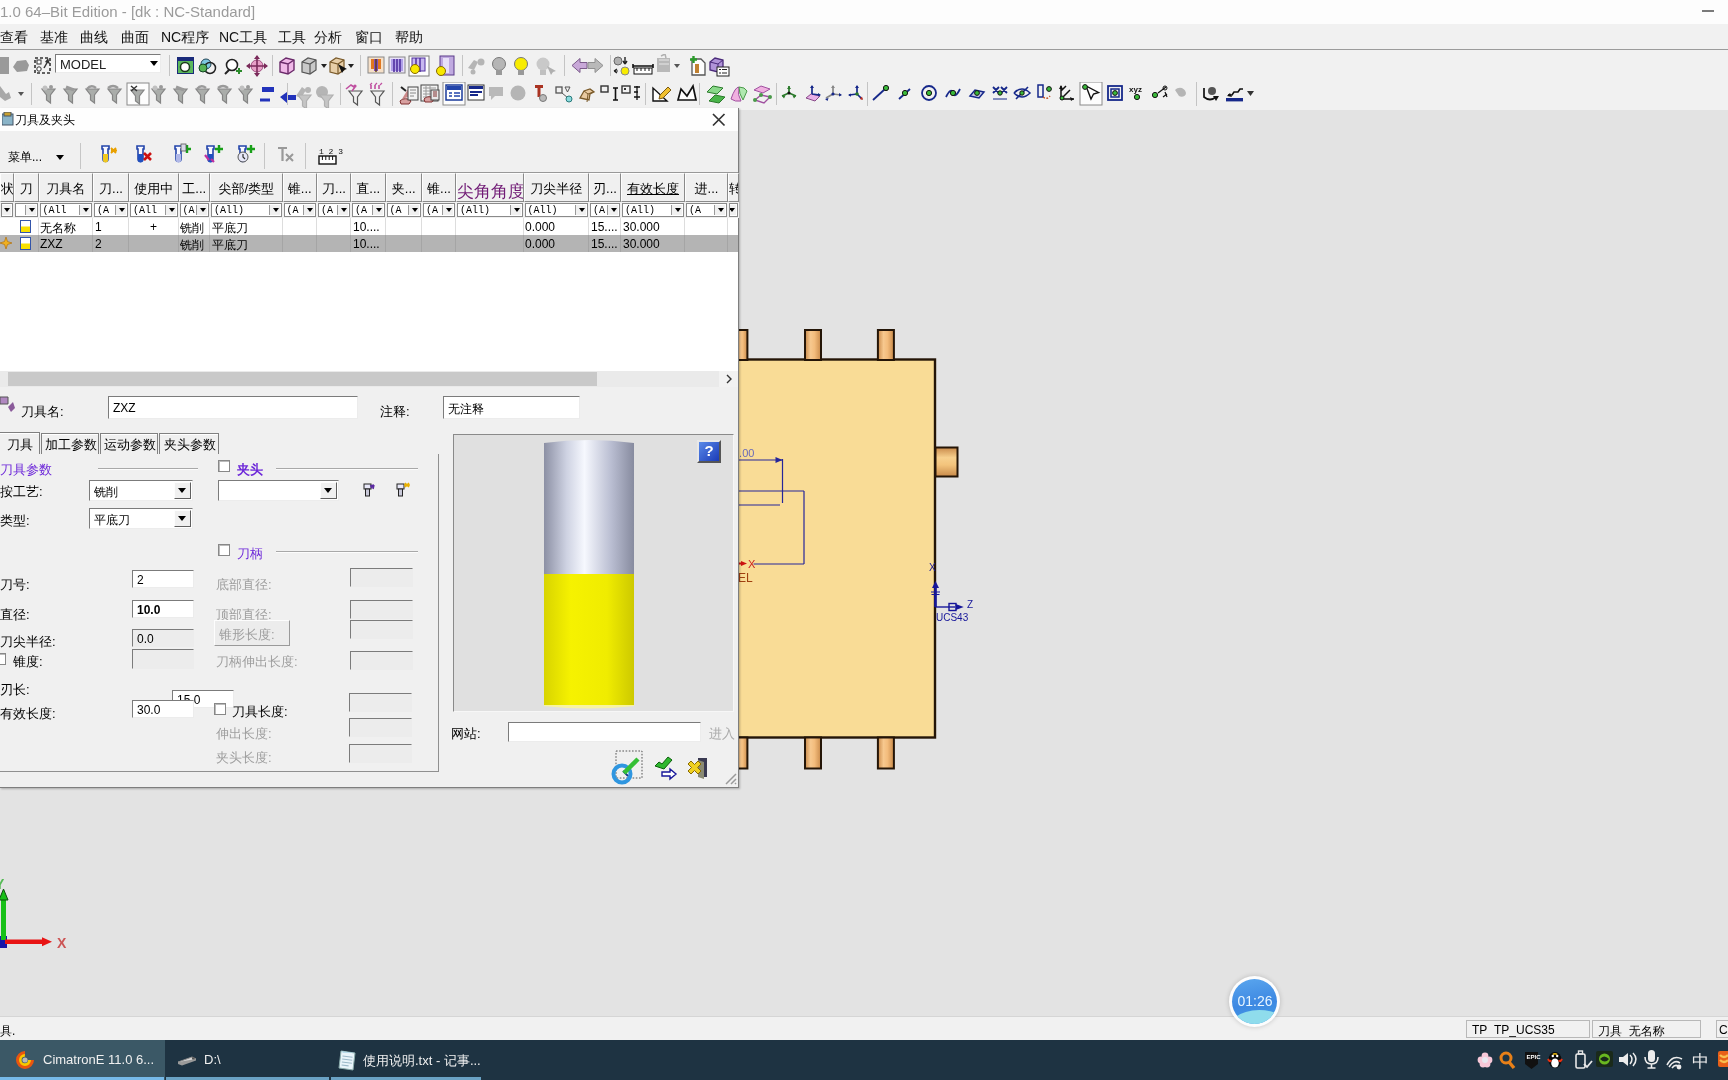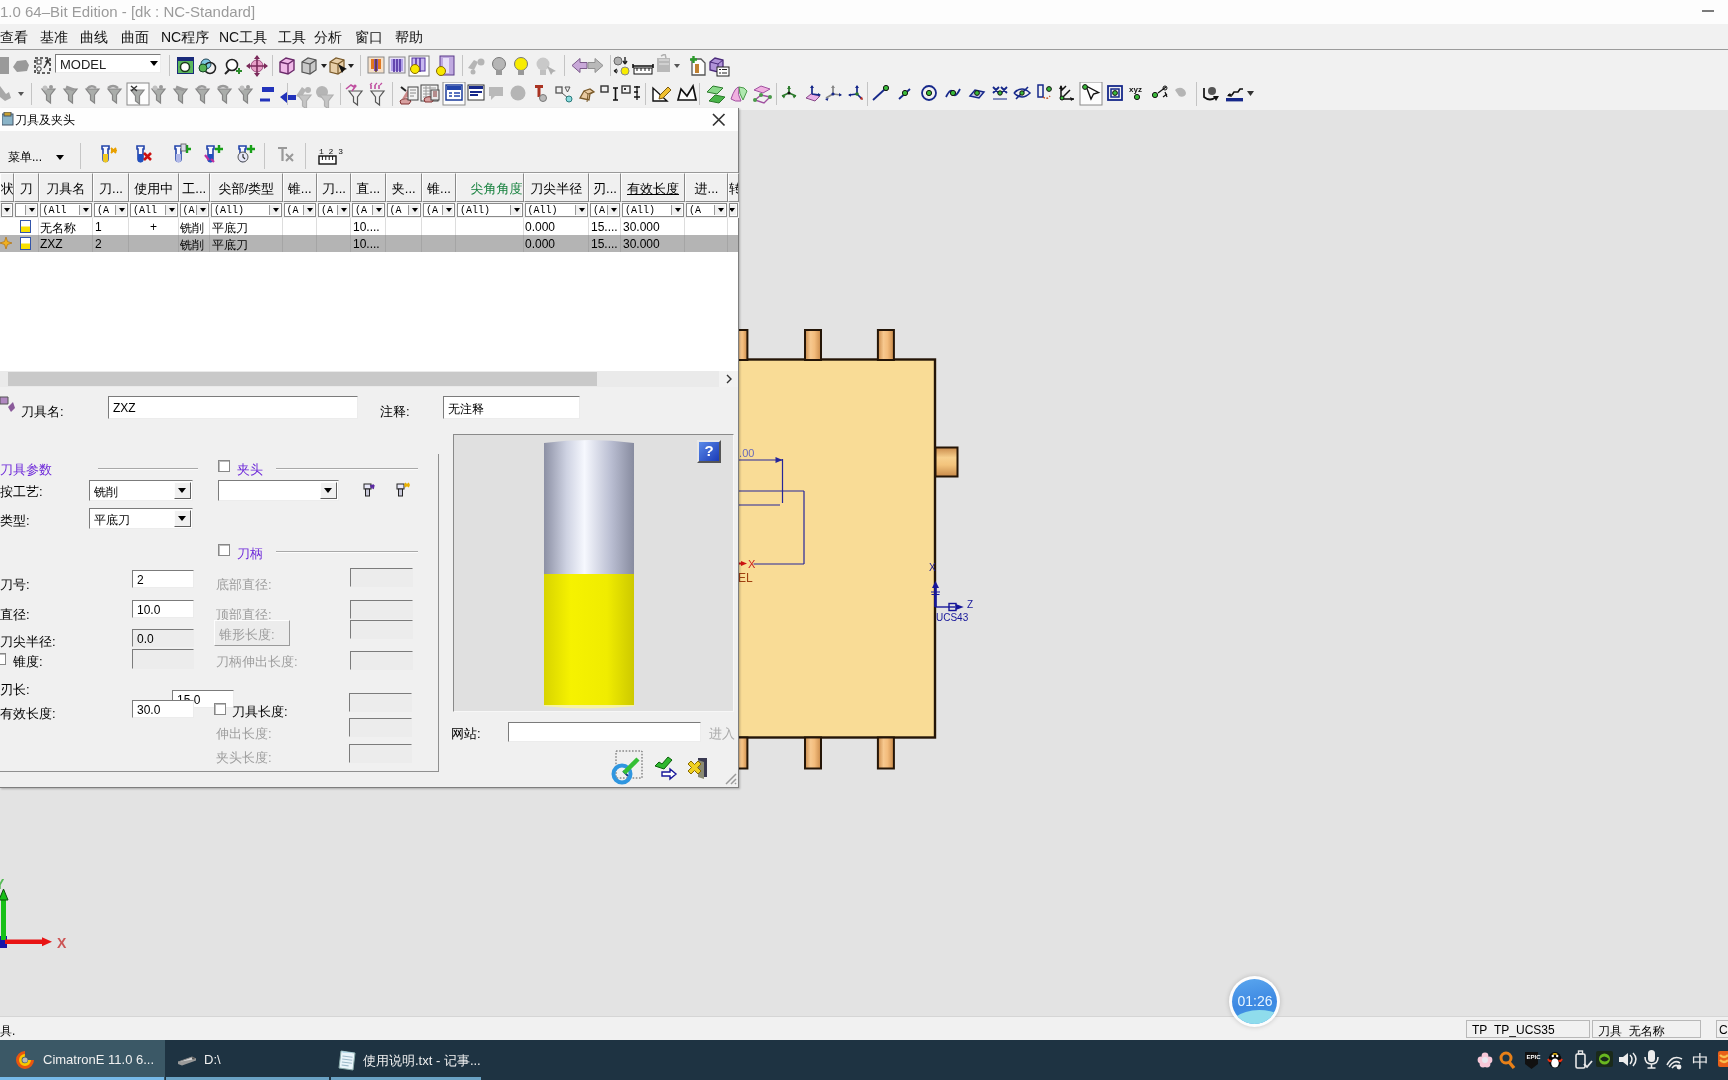--- a/index.html
+++ b/index.html
@@ -528,21 +528,21 @@
 <div class="abs" style="left:351px;top:0;width:34.5px;height:29px;background:#f0f0f0;border:1px solid;border-color:#fdfdfd #8a8a8a #8a8a8a #fdfdfd;">
         <div style="text-align:center;margin-top:6px;font-size:13px;color:#000;overflow:hidden;white-space:nowrap;">直...</div>
       </div>
 <div class="abs" style="left:385.5px;top:0;width:36.5px;height:29px;background:#f0f0f0;border:1px solid;border-color:#fdfdfd #8a8a8a #8a8a8a #fdfdfd;">
         <div style="text-align:center;margin-top:6px;font-size:13px;color:#000;overflow:hidden;white-space:nowrap;">夹...</div>
       </div>
 <div class="abs" style="left:422px;top:0;width:34px;height:29px;background:#f0f0f0;border:1px solid;border-color:#fdfdfd #8a8a8a #8a8a8a #fdfdfd;">
         <div style="text-align:center;margin-top:6px;font-size:13px;color:#000;overflow:hidden;white-space:nowrap;">锥...</div>
       </div>
 <div class="abs" style="left:456px;top:0;width:67.5px;height:29px;background:#f0f0f0;border:1px solid;border-color:#fdfdfd #8a8a8a #8a8a8a #fdfdfd;">
-        <div style="text-align:right;margin-top:6px;font-size:13px;color:#15803d;overflow:hidden;white-space:nowrap;">尖角角度</div>
+        <div style="text-align:right;margin-top:6px;font-size:17px;color:#701a75;overflow:hidden;white-space:nowrap;">尖角角度</div>
       </div>
 <div class="abs" style="left:523.5px;top:0;width:65.5px;height:29px;background:#f0f0f0;border:1px solid;border-color:#fdfdfd #8a8a8a #8a8a8a #fdfdfd;">
         <div style="text-align:center;margin-top:6px;font-size:13px;color:#000;overflow:hidden;white-space:nowrap;">刀尖半径</div>
       </div>
 <div class="abs" style="left:589px;top:0;width:32px;height:29px;background:#f0f0f0;border:1px solid;border-color:#fdfdfd #8a8a8a #8a8a8a #fdfdfd;">
         <div style="text-align:center;margin-top:6px;font-size:13px;color:#000;overflow:hidden;white-space:nowrap;">刃...</div>
       </div>
 <div class="abs" style="left:621px;top:0;width:64px;height:29px;background:#f0f0f0;border:1px solid;border-color:#fdfdfd #8a8a8a #8a8a8a #fdfdfd;text-decoration:underline;">
         <div style="text-align:center;margin-top:6px;font-size:13px;color:#000;overflow:hidden;white-space:nowrap;">有效长度</div>
       </div>
@@ -759,35 +759,49 @@
       </svg>
 <span class="abs lbl" style="left:21px;top:16px;">刀具名:</span>
 <div class="abs sunken" style="left:108px;top:9px;width:250px;height:23px;">
         <span class="abs" style="left:4px;top:4px;font-size:12px;">ZXZ</span>
       </div>
 <span class="abs lbl" style="left:380px;top:16px;">注释:</span>
 <div class="abs sunken" style="left:443px;top:9px;width:137px;height:23px;">
         <span class="abs" style="left:4px;top:4px;font-size:12px;">无注释</span>
       </div>
 </div>
+<div class="abs" style="left:0;top:324px;width:739px;height:22px;">
+<div class="abs" style="left:0;top:0;width:40px;height:22px;background:#f0f0f0;border:1px solid #808080;border-bottom:none;border-left:none;box-shadow:inset 0 1px 0 #fff;">
+        <span class="abs" style="left:7px;top:3px;font-size:13px;">刀具</span>
+      </div>
+<div class="abs" style="left:41px;top:1px;width:58px;height:21px;background:#f0f0f0;border:1px solid #808080;border-bottom:none;box-shadow:inset 0 1px 0 #fff;">
+        <span class="abs" style="left:3px;top:2px;font-size:13px;">加工参数</span>
+      </div>
+<div class="abs" style="left:100px;top:1px;width:58px;height:21px;background:#f0f0f0;border:1px solid #808080;border-bottom:none;box-shadow:inset 0 1px 0 #fff;">
+        <span class="abs" style="left:3px;top:2px;font-size:13px;">运动参数</span>
+      </div>
+<div class="abs" style="left:159px;top:1px;width:60px;height:21px;background:#f0f0f0;border:1px solid #808080;border-bottom:none;box-shadow:inset 0 1px 0 #fff;">
+        <span class="abs" style="left:4px;top:2px;font-size:13px;">夹头参数</span>
+      </div>
+</div>
 <div class="abs" style="left:0;top:346px;width:439px;height:318px;background:#f0f0f0;border-right:1px solid #909090;border-bottom:1px solid #909090;">
 <span class="abs blbl" style="left:0px;top:7px;">刀具参数</span>
 <div class="hl" style="left:98px;top:14px;width:100px;"></div>
 <span class="abs lbl" style="left:0px;top:29px;">按工艺:</span>
 <div class="abs sunken" style="left:89px;top:26px;width:104px;height:21px;">
         <span class="abs" style="left:4px;top:3px;font-size:12px;">铣削</span>
 <span class="combo-btn2"></span>
       </div>
 <span class="abs lbl" style="left:0px;top:58px;">类型:</span>
 <div class="abs sunken" style="left:89px;top:54px;width:104px;height:21px;">
         <span class="abs" style="left:4px;top:3px;font-size:12px;">平底刀</span>
 <span class="combo-btn2"></span>
       </div>
 <span class="cb" style="left:218px;top:6px;"></span>
-      <span class="abs blbl" style="left:237px;top:7px;">夹头</span>
+      <span class="abs blbl" style="left:237px;top:7px;font-weight:bold;">夹头</span>
 <div class="hl" style="left:276px;top:14px;width:142px;"></div>
 <div class="abs sunken" style="left:218px;top:26px;width:121px;height:21px;">
         <span class="combo-btn2"></span>
       </div>
 <svg class="abs" style="left:358px;top:27px" width="56 " height="18">
 <g transform="translate(2,1)">
           <rect x="4" y="2" width="7" height="5" fill="#e8e8f8" stroke="#222"></rect>
           <rect x="5.5" y="7" width="4" height="7" fill="#c8c8d8" stroke="#222"></rect>
           <path d="M14 3 l-3 3 m3 -3 l-1 4 m1 -4 l-4 1" stroke="#5a2aa0" stroke-width="1.5"></path>
         </g>
@@ -801,21 +815,21 @@
       <span class="abs blbl" style="left:237px;top:91px;">刀柄</span>
 <div class="hl" style="left:276px;top:97px;width:142px;"></div>
 <span class="abs lbl" style="left:0px;top:122px;">刀号:</span>
 <span class="abs lbl" style="left:0px;top:152px;">直径:</span>
 <span class="abs lbl" style="left:0px;top:179px;">刀尖半径:</span>
 <span class="cb" style="left:-6px;top:199px;"></span>
       <span class="abs lbl" style="left:13px;top:199px;">锥度:</span>
 <span class="abs lbl" style="left:0px;top:227px;">刃长:</span>
 <span class="abs lbl" style="left:0px;top:251px;">有效长度:</span>
 <div class="fld" style="left:132px;top:116px;width:62px;height:18px;">2</div>
-<div class="fld" style="left:132px;top:146px;width:62px;height:18px;">10.0</div>
+<div class="fld" style="left:132px;top:146px;width:62px;height:18px;font-weight:bold;">10.0</div>
 <div class="fld dfld" style="left:132px;top:175px;width:62px;height:18px;">0.0</div>
 <div class="fld dfld" style="left:132px;top:195px;width:62px;height:20px;"></div>
 <div class="fld" style="left:132px;top:236px;width:62px;height:18px;margin-left:40px;">15.0</div>
 <div class="fld" style="left:132px;top:246px;width:62px;height:18px;">30.0</div>
 <span class="abs glbl" style="left:216px;top:122px;">底部直径:</span>
 <span class="abs glbl" style="left:216px;top:152px;">顶部直径:</span>
 <div class="abs" style="left:214px;top:166px;width:76px;height:26px;border:1px solid;border-color:#fdfdfd #9a9a9a #9a9a9a #fdfdfd;background:#ececec;">
         <span class="abs glbl" style="left:4px;top:5px;">锥形长度:</span>
       </div>
 <span class="abs glbl" style="left:216px;top:199px;">刀柄伸出长度:</span>

